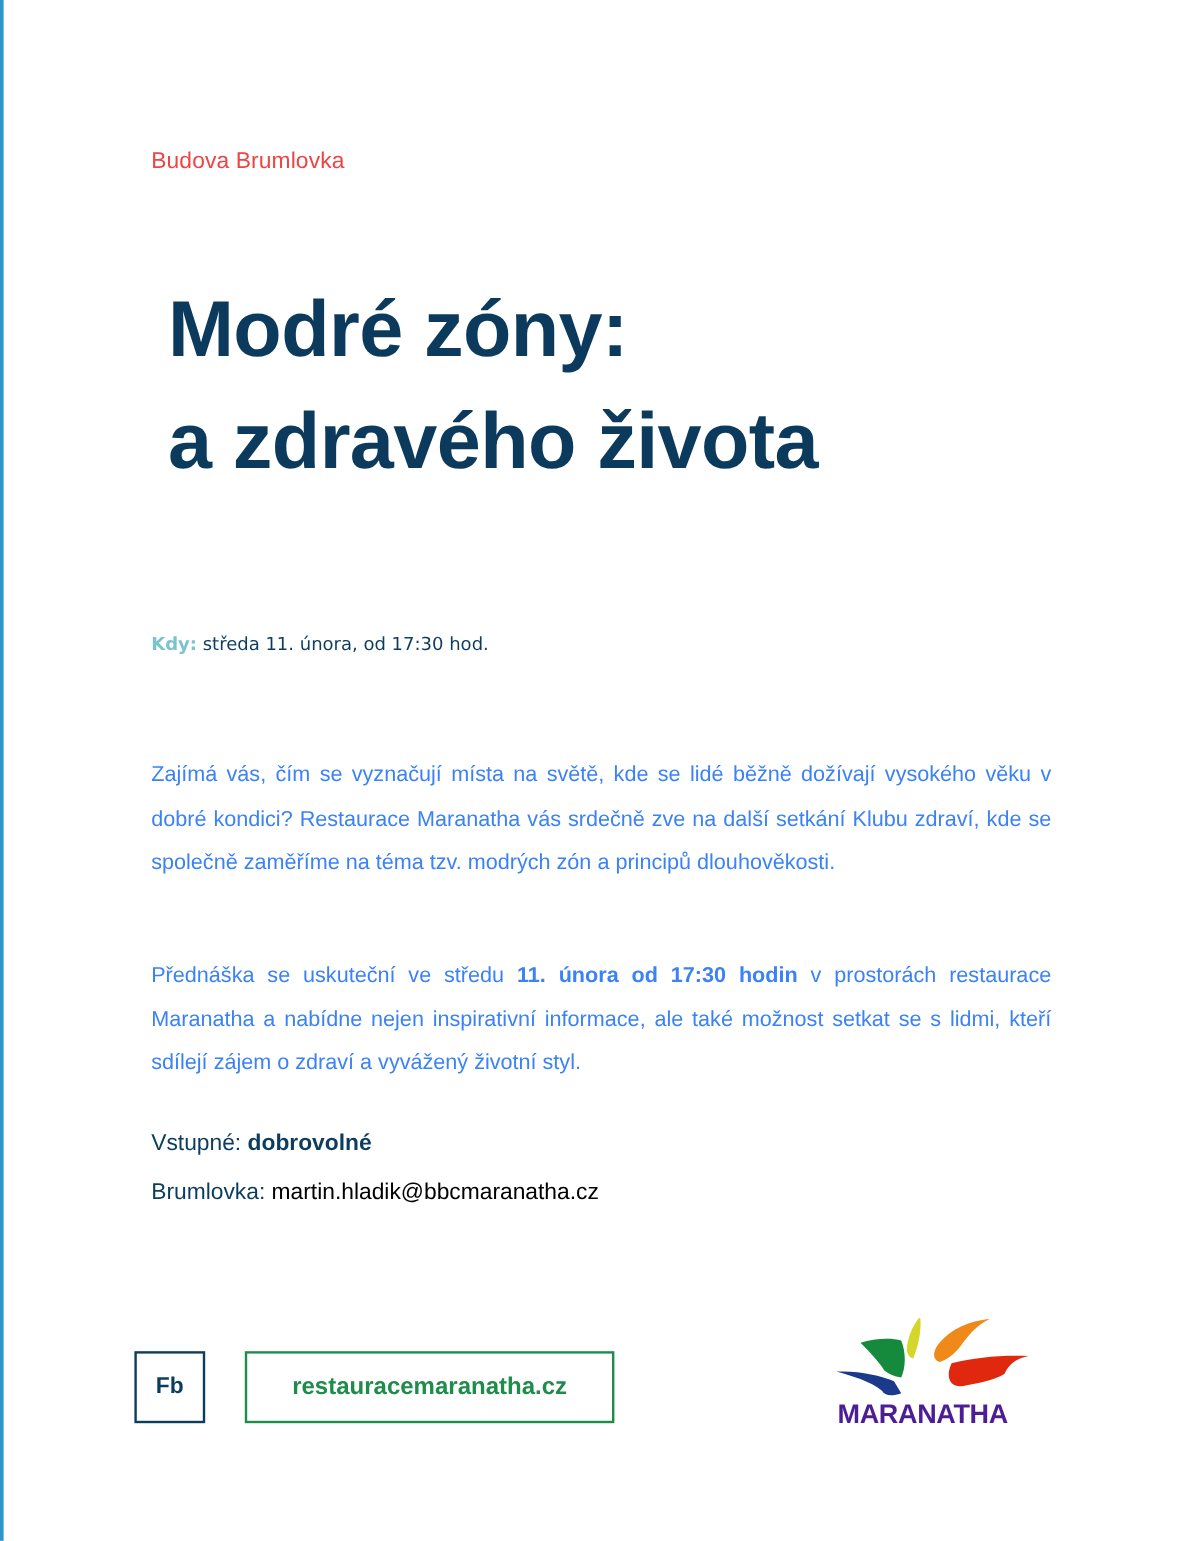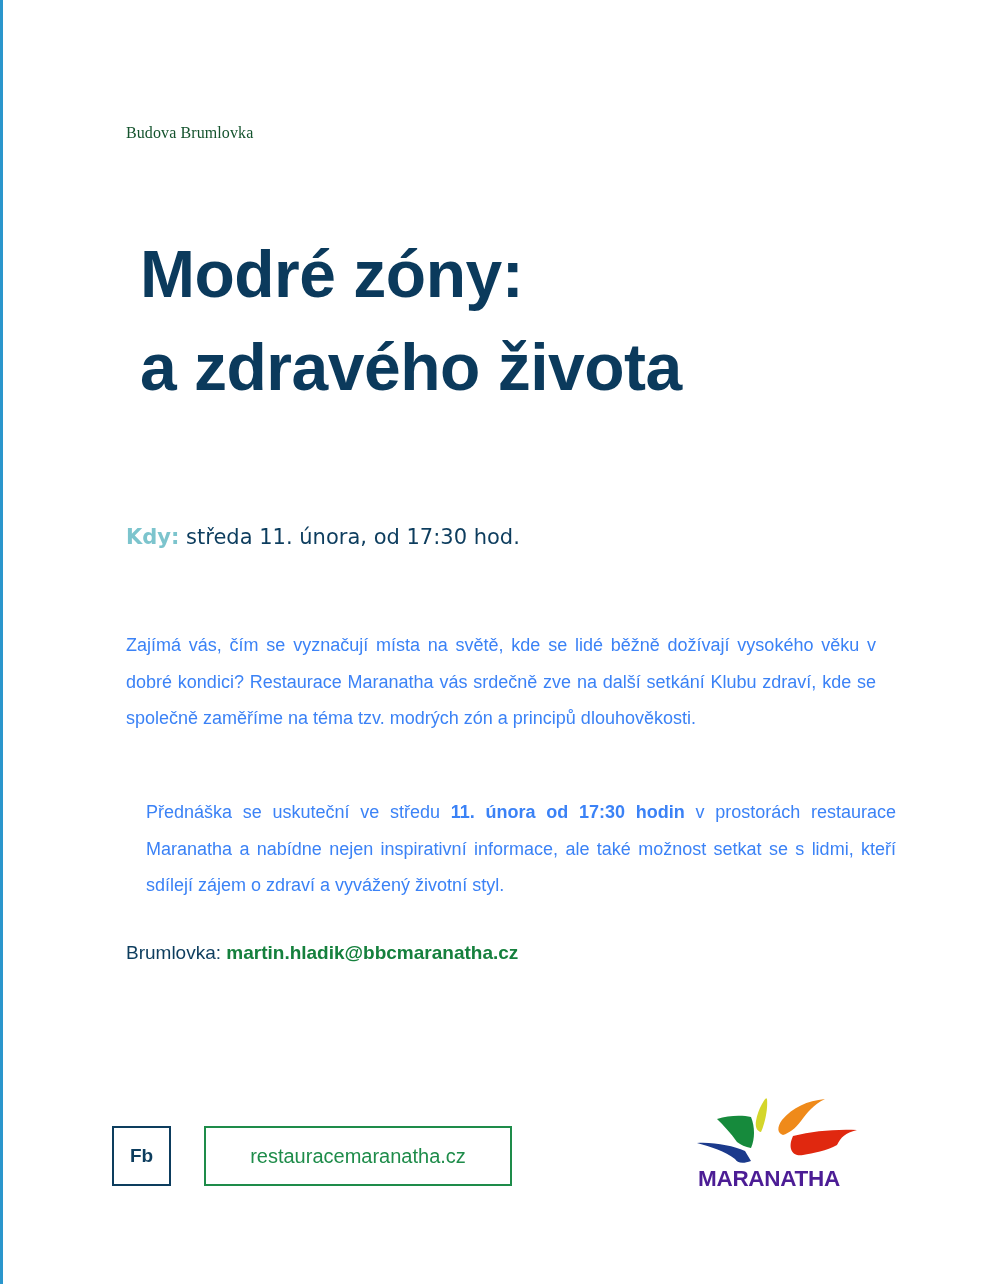--- a/index.html
+++ b/index.html
@@ -1,35 +1,35 @@
 <!DOCTYPE html>
 <html><head>
   <meta charset="utf-8">
   <style>
     html, body { margin: 0; padding: 0; }
     body {
       width: 1000px; height: 1284px; background: #ffffff; position: relative; overflow: hidden;
       font-family: "Liberation Sans", "DejaVu Sans", sans-serif; color: #0d3d5e;
     }
     .left-rule { position: absolute; left: 0; top: 0; width: 3px; height: 1284px; background: #2a96cc; }
-    .venue { position: absolute; left: 126px; top: 124px; font-size: 16px; color: #14532d; font-family: Liberation Serif, serif; font-weight: normal; letter-spacing: 0.1px; }
+    .venue { position: absolute; left: 126px; top: 124px; font-size: 19px; color: #ef4444; font-family: Liberation Sans, sans-serif; font-weight: normal; letter-spacing: 0.1px; }
     .title { position: absolute; left: 124px; top: 212px; margin: 16px; font-family: "Liberation Sans", sans-serif; font-weight: 700; font-size: 66px; line-height: 93px; color: #0b3a5c; letter-spacing: -0.5px; }
     .title span { display: block; }
-    .meta { position: absolute; left: 126px; top: 518px; font-size: 21px; line-height: 38px; color: #0d3d5e; font-family: "DejaVu Sans", sans-serif; text-align: center; }
+    .meta { position: absolute; left: 126px; top: 518px; font-size: 15px; line-height: 38px; color: #0d3d5e; font-family: "DejaVu Sans", sans-serif; text-align: center; }
     .meta .row { white-space: nowrap; }
     .meta .key { color: #7cc4cd; font-weight: bold; }
     .para { position: absolute; left: 126px; width: 750px; font-size: 18px; line-height: 36.5px; color: #3b82f6; text-align: justify; font-family: Liberation Sans, sans-serif; margin: 0; }
     .p1 { top: 627px; }
-    .p2 { top: 794px; margin-left: 20px; }
+    .p2 { top: 794px; }
     .para b { font-weight: bold; }
     .info { position: absolute; left: 126px; top: 932px; font-size: 19px; line-height: 41px; color: #0d3d5e; font-family: "Liberation Sans", sans-serif; }
     .info .strong { font-weight: bold; }
-    .info .email { color: #15803d; font-weight: bold; text-decoration: none; }
+    .info .email { color: #000000; font-weight: normal; text-decoration: none; }
     .fb-btn { position: absolute; left: 112px; top: 1126px; width: 59px; height: 60px; border: 2px solid #0d3d5e; box-sizing: border-box; display: flex; align-items: center; justify-content: center; font-family: "Liberation Sans", sans-serif; font-weight: bold; font-size: 19px; color: #0d3d5e; text-decoration: none; }
-    .web-btn { position: absolute; left: 204px; top: 1126px; width: 308px; height: 60px; border: 2px solid #1e8c4a; box-sizing: border-box; display: flex; align-items: center; justify-content: center; font-family: "Liberation Sans", sans-serif; font-weight: normal; font-size: 20px; color: #1e8c4a; text-decoration: none; }
+    .web-btn { position: absolute; left: 204px; top: 1126px; width: 308px; height: 60px; border: 2px solid #1e8c4a; box-sizing: border-box; display: flex; align-items: center; justify-content: center; font-family: "Liberation Sans", sans-serif; font-weight: bold; font-size: 20px; color: #1e8c4a; text-decoration: none; }
     .logo { position: absolute; left: 695px; top: 1093px; width: 170px; height: 100px; }
     .logo svg { position: absolute; left: 0; top: 0; }
     .logo .wordmark { position: absolute; left: 3px; top: 73px; font-family: "Liberation Sans", sans-serif; font-weight: bold; font-size: 22.5px; color: #4c1d95; letter-spacing: -0.3px; }
   </style>
 </head>
 <body>
 
 <div class="left-rule"></div>
 
 <div class="venue">Budova Brumlovka</div>
@@ -45,20 +45,23 @@
     <span>středa 11. února, od 17:30 hod.</span>
   </div>
 </div>
 
 <p class="para p1">Zajímá vás, čím se vyznačují místa na světě, kde se lidé běžně dožívají vysokého věku v dobré kondici? Restaurace Maranatha vás srdečně zve na další setkání Klubu zdraví, kde se společně zaměříme na téma tzv. modrých zón a principů dlouhověkosti.</p>
 
 <p class="para p2"><span>Přednáška se uskuteční ve středu </span><b>11. února od 17:30 hodin</b><span> v prostorách restaurace Maranatha a nabídne nejen inspirativní informace, ale také možnost setkat se s lidmi, kteří sdílejí zájem o zdraví a vyvážený životní styl.</span></p>
 
 <div class="info">
   <div>
+    <span>Vstupné: </span><span class="strong">dobrovolné</span>
+  </div>
+  <div>
     <span>Brumlovka: </span><a class="email">martin.hladik@bbcmaranatha.cz</a>
   </div>
 </div>
 
 <a class="fb-btn">Fb</a>
 <a class="web-btn">restauracemaranatha.cz</a>
 
 <div class="logo">
   <svg width="170" height="72" viewBox="0 0 170 72">
     <path d="M2 50 C20 49 38 53 50 58 L56 68 C48 71 42 70 40 66 C30 58 16 54 2 50 Z" fill="#1b3a8c"></path>

